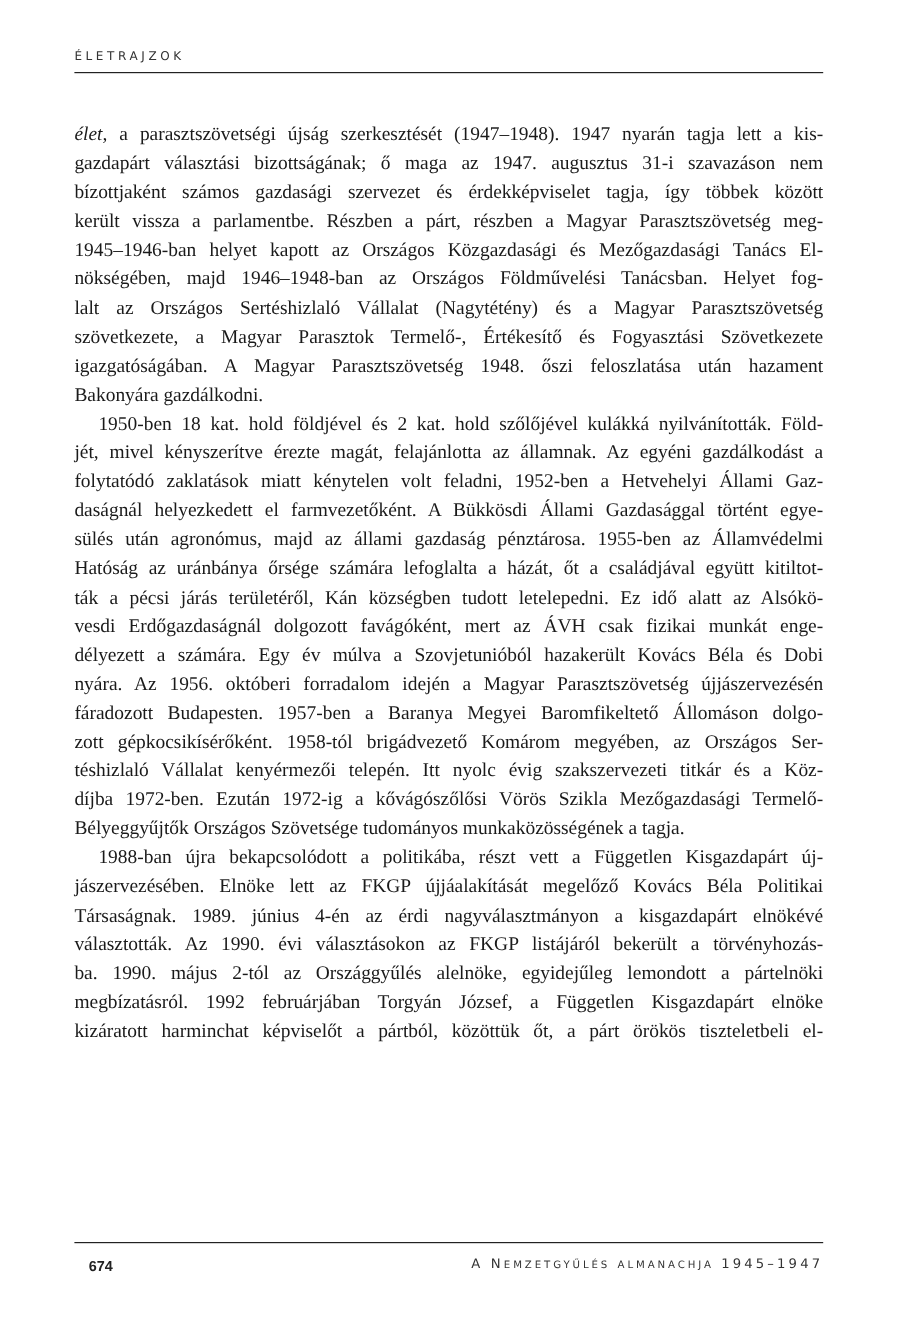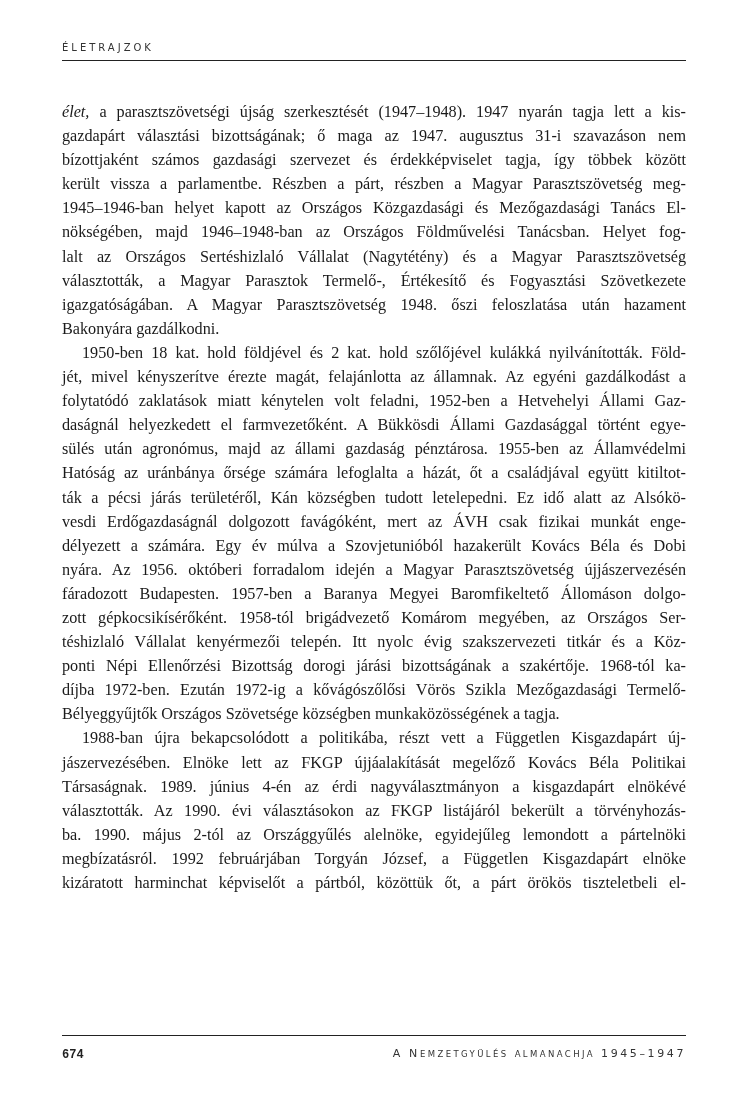--- a/index.html
+++ b/index.html
@@ -15,22 +15,22 @@
   .rule.bottom { top: 1035px; }
   .body {
     position: absolute; left: 0; top: 66px; width: 624px;
     font-family: "Liberation Serif", serif; font-size: 16.2px; line-height: 24.1px;
     text-align: justify; hyphens: manual; margin-top: 34px;
   }
   .line { display: block; white-space: nowrap; text-align: justify; text-align-last: justify; height: 24.1px; }
   .line.last { text-align-last: left; }
   .line.indent { padding-left: 20px; }
   .footer-num {
-    position: absolute; left: 0; top: 1048px;
-    font-family: Liberation Mono, monospace; font-size: 12px; font-weight: bold; color: #222;
+    position: absolute; left: 12px; top: 1048px;
+    font-family: Liberation Sans, sans-serif; font-size: 12px; font-weight: bold; color: #222;
   }
   .footer-title {
     position: absolute; right: 0; top: 1047px;
     font-family: "DejaVu Sans", sans-serif; font-size: 11px; letter-spacing: 2.6px; color: #333;
     white-space: nowrap;
   }
   .sc { font-size: 8.5px; letter-spacing: 2.4px; }
 </style>
 </head>
 <body>
@@ -40,39 +40,38 @@
   <div class="rule top"></div>
 
   <div class="body" id="body">
       <span class="line"><i>élet,</i> a parasztszövetségi újság szerkesztését (1947–1948). 1947 nyarán tagja lett a kis-</span>
       <span class="line">gazdapárt választási bizottságának; ő maga az 1947. augusztus 31-i szavazáson nem</span>
       <span class="line">bízottjaként számos gazdasági szervezet és érdekképviselet tagja, így többek között</span>
       <span class="line">került vissza a parlamentbe. Részben a párt, részben a Magyar Parasztszövetség meg-</span>
       <span class="line">1945–1946-ban helyet kapott az Országos Közgazdasági és Mezőgazdasági Tanács El-</span>
       <span class="line">nökségében, majd 1946–1948-ban az Országos Földművelési Tanácsban. Helyet fog-</span>
       <span class="line">lalt az Országos Sertéshizlaló Vállalat (Nagytétény) és a Magyar Parasztszövetség</span>
-      <span class="line">választották, a Magyar Parasztok Termelő-, Értékesítő és Fogyasztási Szövetkezete</span>
+      <span class="line">szövetkezete, a Magyar Parasztok Termelő-, Értékesítő és Fogyasztási Szövetkezete</span>
       <span class="line">igazgatóságában. A Magyar Parasztszövetség 1948. őszi feloszlatása után hazament</span>
       <span class="line last">Bakonyára gazdálkodni.</span>
       <span class="line indent">1950-ben 18 kat. hold földjével és 2 kat. hold szőlőjével kulákká nyilvánították. Föld-</span>
       <span class="line">jét, mivel kényszerítve érezte magát, felajánlotta az államnak. Az egyéni gazdálkodást a</span>
       <span class="line">folytatódó zaklatások miatt kénytelen volt feladni, 1952-ben a Hetvehelyi Állami Gaz-</span>
       <span class="line">daságnál helyezkedett el farmvezetőként. A Bükkösdi Állami Gazdasággal történt egye-</span>
       <span class="line">sülés után agronómus, majd az állami gazdaság pénztárosa. 1955-ben az Államvédelmi</span>
       <span class="line">Hatóság az uránbánya őrsége számára lefoglalta a házát, őt a családjával együtt kitiltot-</span>
       <span class="line">ták a pécsi járás területéről, Kán községben tudott letelepedni. Ez idő alatt az Alsókö-</span>
       <span class="line">vesdi Erdőgazdaságnál dolgozott favágóként, mert az ÁVH csak fizikai munkát enge-</span>
       <span class="line">délyezett a számára. Egy év múlva a Szovjetunióból hazakerült Kovács Béla és Dobi</span>
       <span class="line">nyára. Az 1956. októberi forradalom idején a Magyar Parasztszövetség újjászervezésén</span>
       <span class="line">fáradozott Budapesten. 1957-ben a Baranya Megyei Baromfikeltető Állomáson dolgo-</span>
       <span class="line">zott gépkocsikísérőként. 1958-tól brigádvezető Komárom megyében, az Országos Ser-</span>
       <span class="line">téshizlaló Vállalat kenyérmezői telepén. Itt nyolc évig szakszervezeti titkár és a Köz-</span>
-      <span class="line">ponti Népi Ellenőrzési Bizottság dorogi járási bizottságának a szakértője. 1968-tól ka-</span>
       <span class="line">díjba 1972-ben. Ezután 1972-ig a kővágószőlősi Vörös Szikla Mezőgazdasági Termelő-</span>
-      <span class="line last">Bélyeggyűjtők Országos Szövetsége községben munkaközösségének a tagja.</span>
+      <span class="line last">Bélyeggyűjtők Országos Szövetsége tudományos munkaközösségének a tagja.</span>
       <span class="line indent">1988-ban újra bekapcsolódott a politikába, részt vett a Független Kisgazdapárt új-</span>
       <span class="line">jászervezésében. Elnöke lett az FKGP újjáalakítását megelőző Kovács Béla Politikai</span>
       <span class="line">Társaságnak. 1989. június 4-én az érdi nagyválasztmányon a kisgazdapárt elnökévé</span>
       <span class="line">választották. Az 1990. évi választásokon az FKGP listájáról bekerült a törvényhozás-</span>
       <span class="line">ba. 1990. május 2-tól az Országgyűlés alelnöke, egyidejűleg lemondott a pártelnöki</span>
       <span class="line">megbízatásról. 1992 februárjában Torgyán József, a Független Kisgazdapárt elnöke</span>
       <span class="line">kizáratott harminchat képviselőt a pártból, közöttük őt, a párt örökös tiszteletbeli el-</span>
     </div>
 
   <div class="rule bottom"></div>

